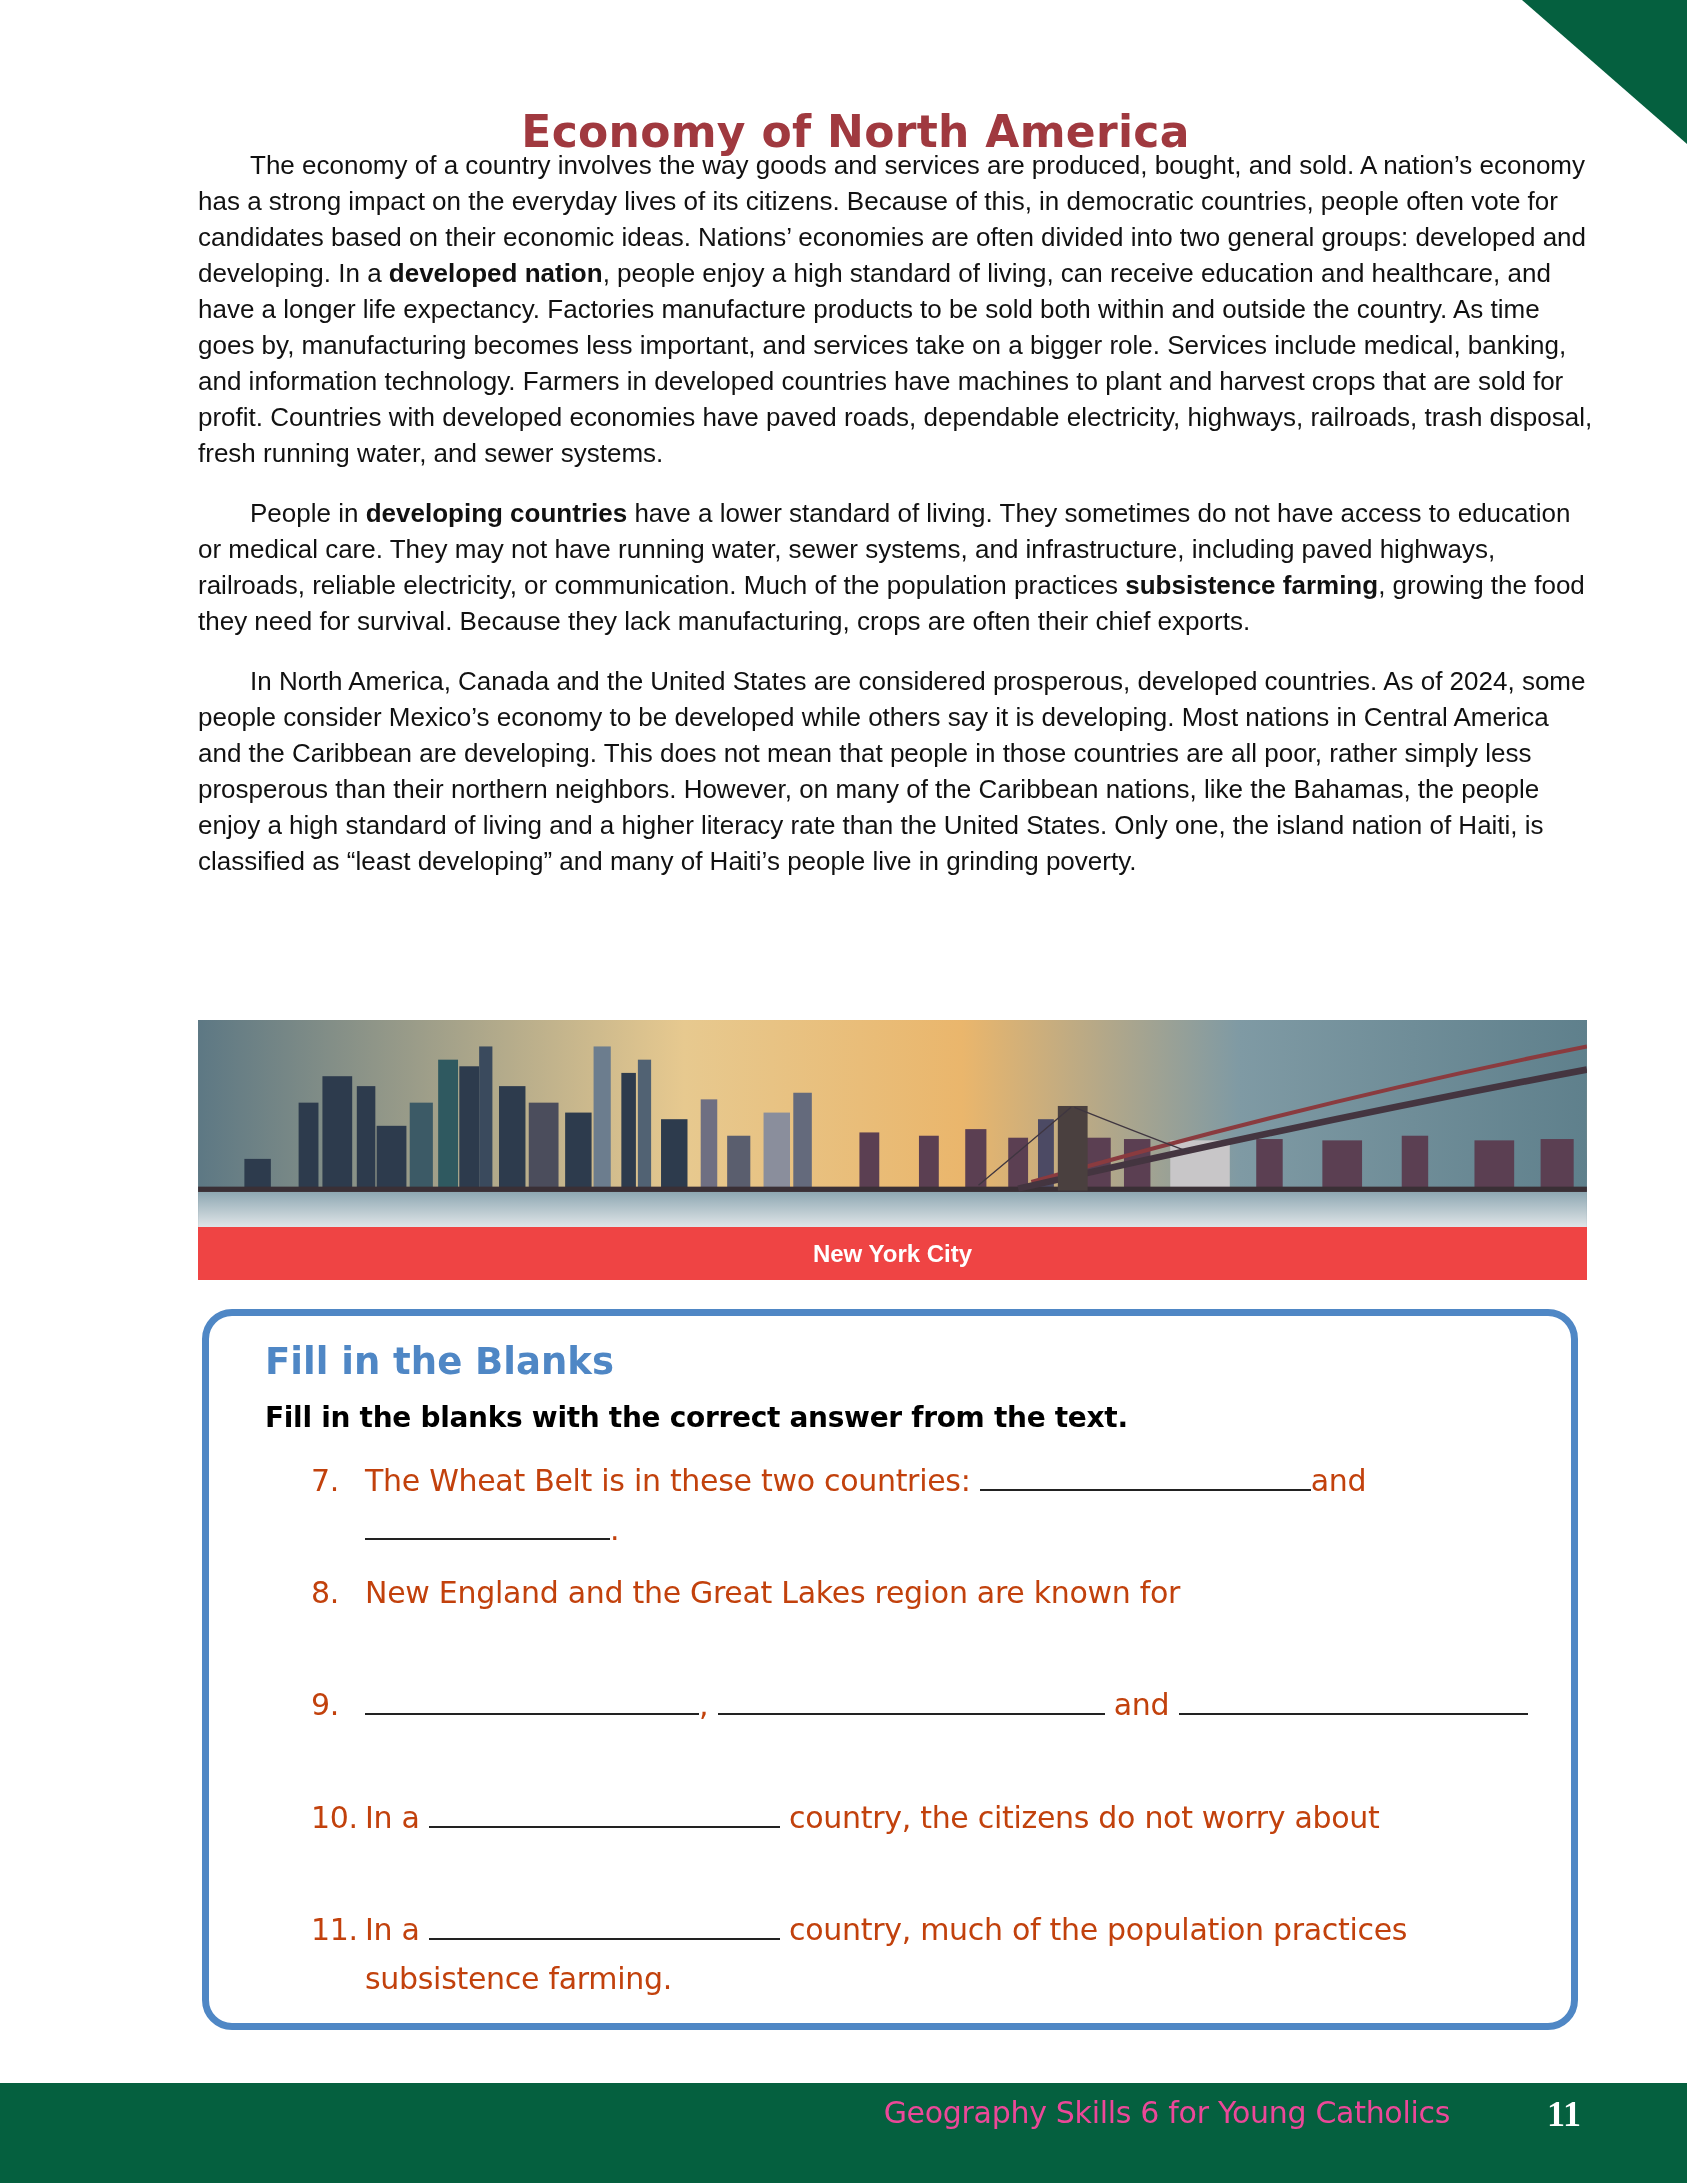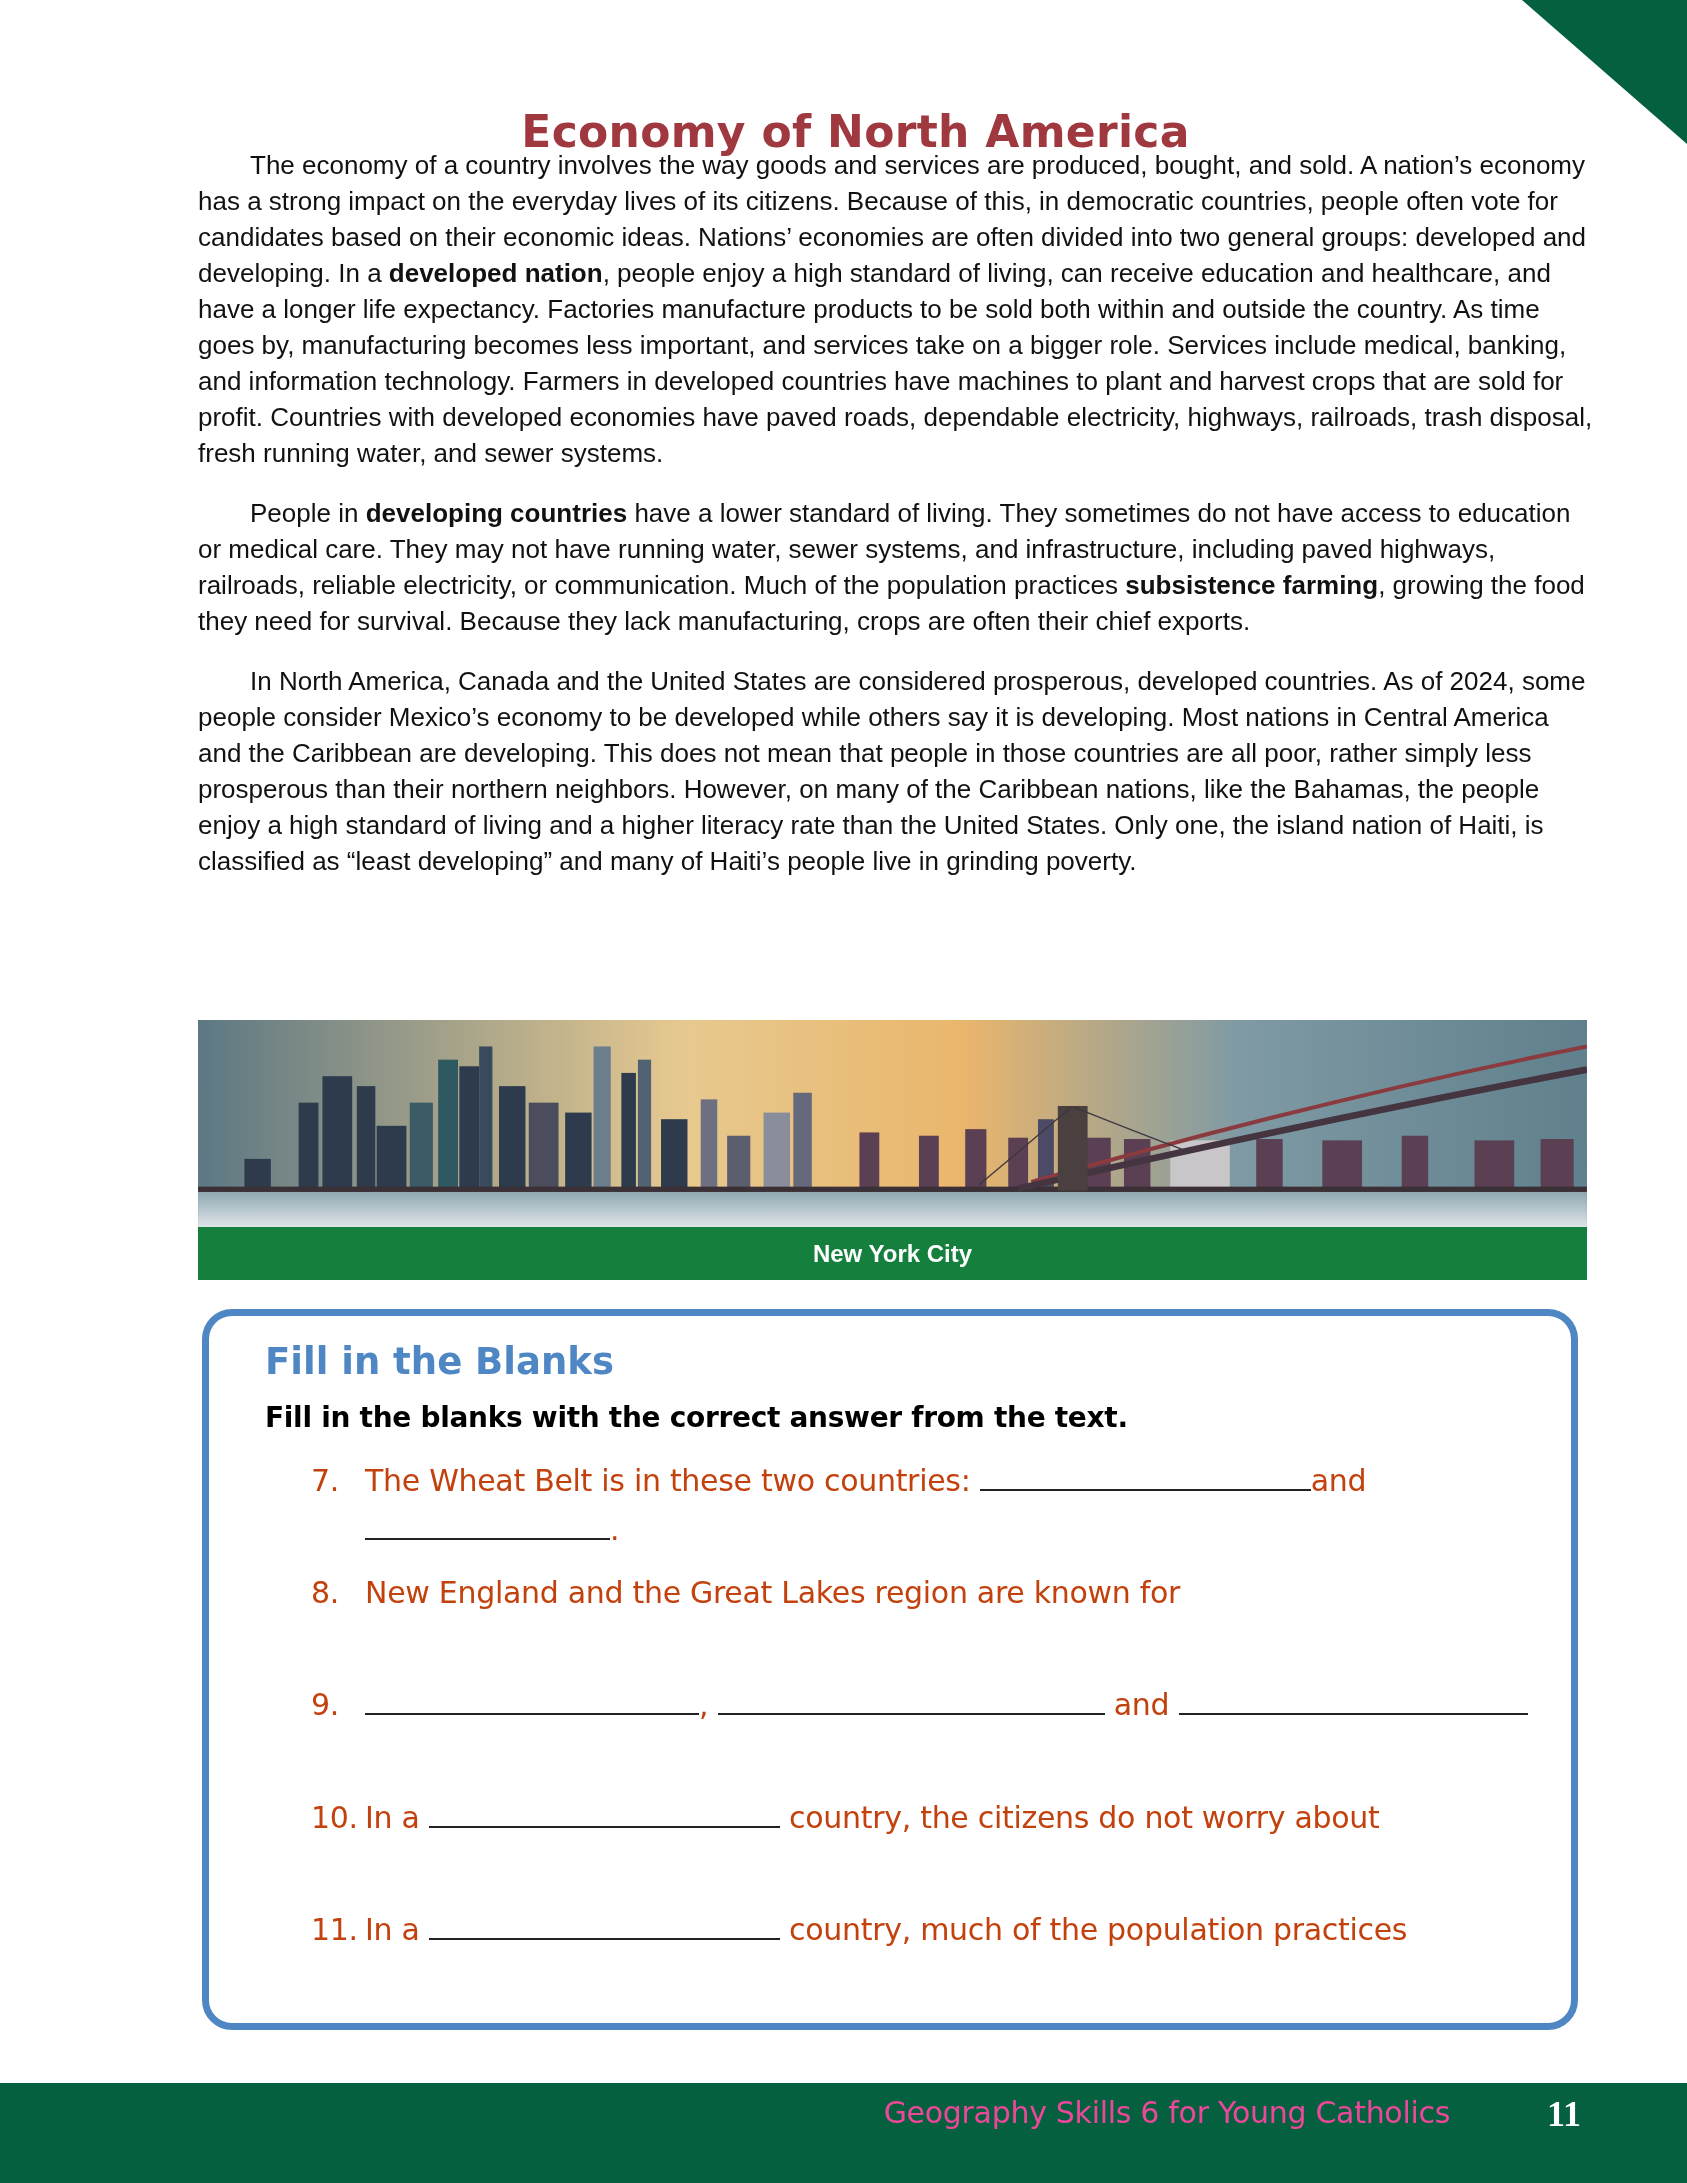--- a/index.html
+++ b/index.html
@@ -24,21 +24,21 @@
   }
   .article p { margin: 0 0 24px 0; text-indent: 52px; }
   .article b { font-weight: bold; }
   .photo {
     position: absolute; left: 198px; top: 1020px; width: 1389px; height: 207px; overflow: hidden;
     background: linear-gradient(180deg, #5f7c86 0%, #a9a68f 30%, #e8c88b 48%, #b9a487 62%, #6f7585 70%, #aab4bc 80%, #d3dadd 100%);
   }
   .photo svg { display: block; }
   .caption-bar {
     position: absolute; left: 198px; top: 1227px; width: 1389px; height: 53px;
-    background: #15803d; color: #fff; text-align: center;
+    background: #ef4444; color: #fff; text-align: center;
     font-family: "Liberation Sans", sans-serif; font-weight: bold; font-size: 24px; line-height: 53px;
   }
   .fill-box {
     position: absolute; left: 202px; top: 1309px; width: 1376px; height: 721px;
     border: 7.3px solid #4F87C5; border-radius: 30px; box-sizing: border-box;
   }
   .fill-title {
     position: absolute; left: 265px; top: 1340px; margin: 0;
     font-family: "DejaVu Sans", sans-serif; font-weight: bold; font-size: 37px; color: #4F87C5;
   }
@@ -177,18 +177,19 @@
 </div>
 
 <div class="q" style="top:1793px;">
   <span class="num" style="width:54px;">10.</span><span>In a</span>
   <span class="blank" style="width:351px;"></span> <span>country, the citizens do not worry about</span>
 </div>
 
 <div class="q" style="top:1905px;">
   <span class="num" style="width:54px;">11.</span><span>In a</span>
   <span class="blank" style="width:351px;"></span> <span>country, much of the population practices</span>
+  <span class="cont">subsistence farming.</span>
 </div>
 
 <div class="footer"></div>
 <span class="footer-title">Geography Skills 6 for Young Catholics</span>
 <span class="page-number">11</span>
 
 
 </body></html>

